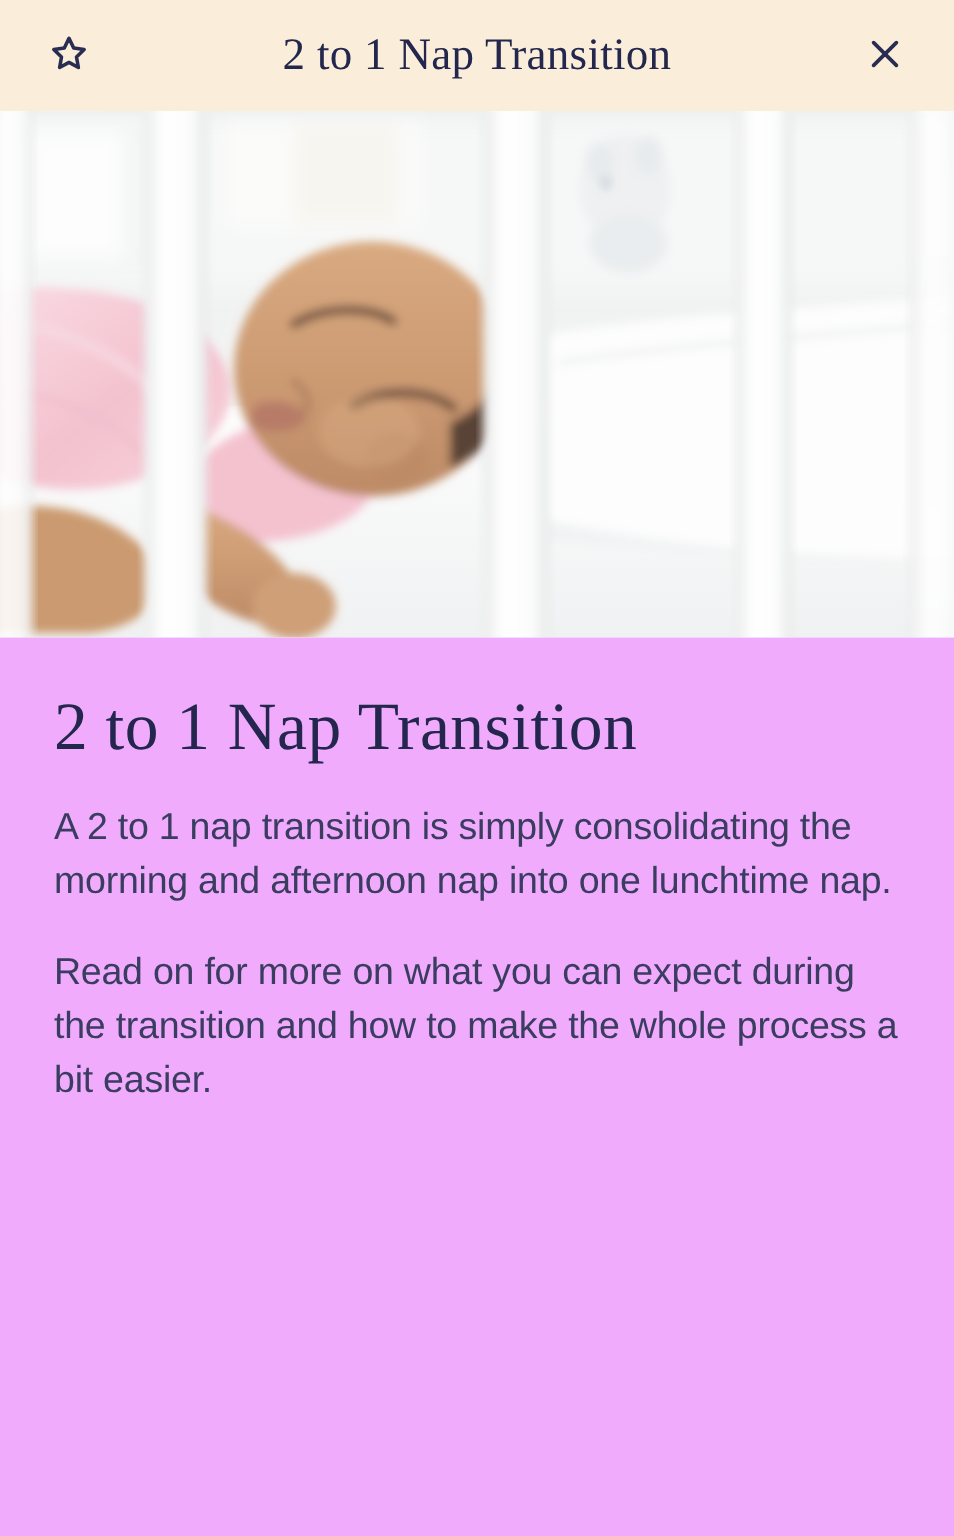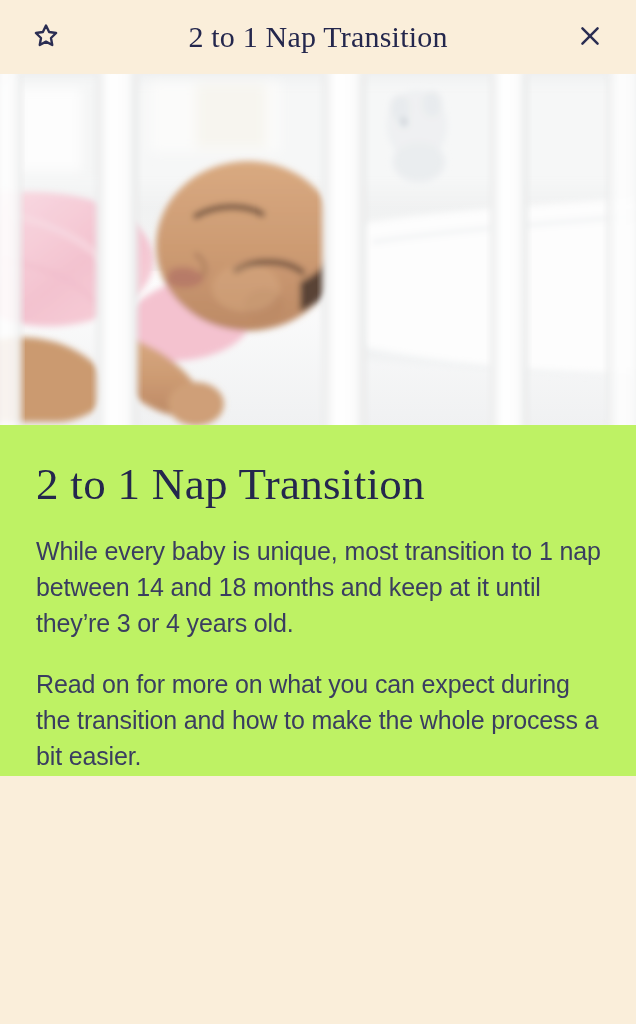--- a/index.html
+++ b/index.html
@@ -11,23 +11,23 @@
     background: #faeeda;
   }
 
   body {
     font-family: "Liberation Sans", sans-serif;
     color: #2a2d52;
   }
 
   .screen {
     width: 636px;
-    height: 776px;
-    position: relative;
-    background: #bef264;
+    height: 1024px;
+    position: relative;
+    background: #f0abfc;
     overflow: hidden;
   }
 
   
   .header {
     height: 74px;
     width: 100%;
     background: #faeeda;
     display: flex;
     align-items: center;
@@ -237,17 +237,17 @@
         <rect x="606" y="-6" width="38" height="363" rx="8" fill="url(#slat)" filter="url(#soft)" opacity="0.85"></rect>
       </g>
 
       <rect width="636" height="351" fill="#ffffff" opacity="0.06"></rect>
     </svg>
   </div>
 
   <div class="article">
     <h1 class="article-title">2 to 1 Nap Transition</h1>
 
-    <p class="para">While every baby is unique, most transition to 1 nap between 14 and 18 months and keep at it until they’re 3 or 4 years old.</p>
+    <p class="para">A 2 to 1 nap transition is simply consolidating the morning and afternoon nap into one lunchtime nap.</p>
     <p class="para">Read on for more on what you can expect during the transition and how to make the whole process a bit easier.</p>
   </div>
 
 </div>
 
 </body></html>

